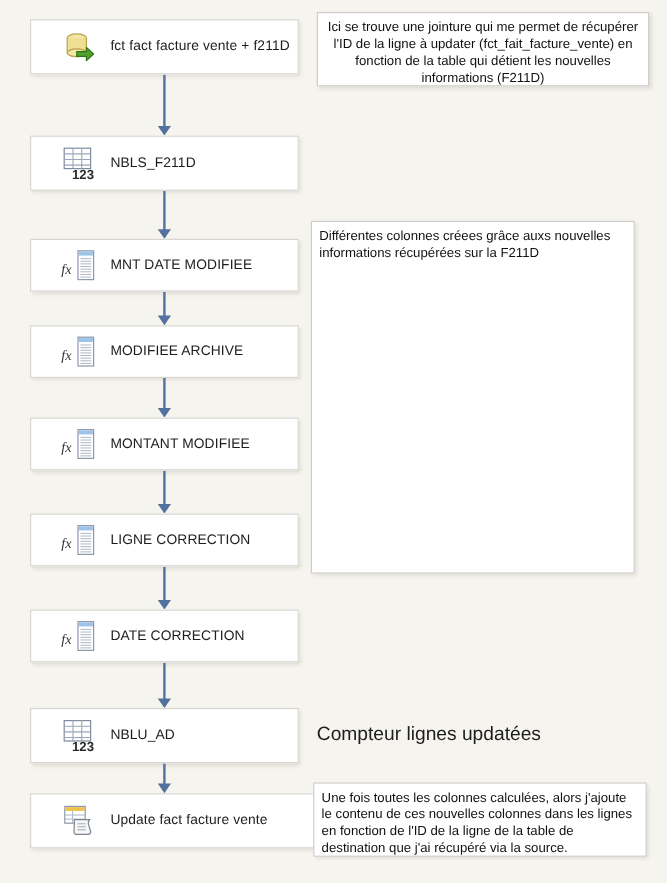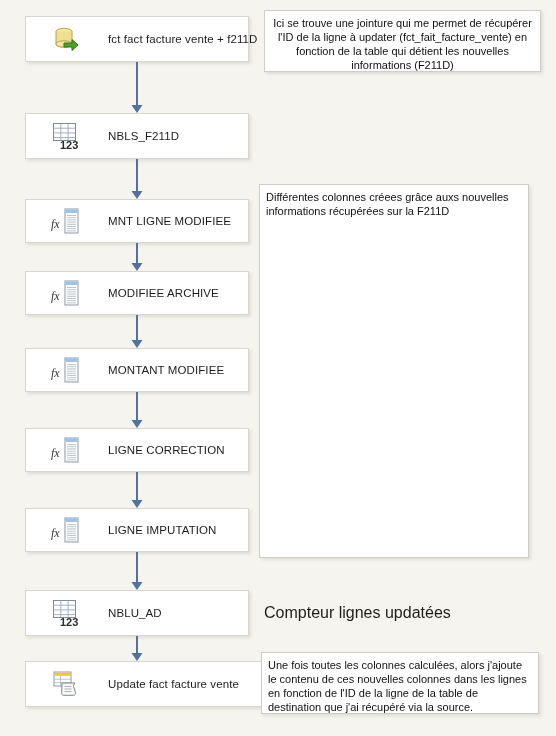--- a/index.html
+++ b/index.html
@@ -31,21 +31,21 @@
     display: flex;
     align-items: center;
     box-sizing: border-box;
     padding-left: 24px;
   }
   .node-icon {
     width: 34px;
     height: 34px;
     flex: 0 0 34px;
     position: relative;
-    margin-right: 24px;
+    margin-right: 8px;
   }
   .node-label {
     font-size: 11.5px;
     color: #1d1d1d;
     letter-spacing: 0.1px;
     white-space: nowrap;
   }
 
   
   .connector {
@@ -144,21 +144,21 @@
           <line x1="17" y1="11.5" x2="26" y2="11.5" stroke="#a9b4c4" stroke-width="0.8"></line>
           <line x1="17" y1="13.7" x2="26" y2="13.7" stroke="#a9b4c4" stroke-width="0.8"></line>
           <line x1="17" y1="15.9" x2="26" y2="15.9" stroke="#a9b4c4" stroke-width="0.8"></line>
           <line x1="17" y1="18.1" x2="26" y2="18.1" stroke="#a9b4c4" stroke-width="0.8"></line>
           <line x1="17" y1="20.3" x2="26" y2="20.3" stroke="#a9b4c4" stroke-width="0.8"></line>
           <line x1="17" y1="22.5" x2="26" y2="22.5" stroke="#a9b4c4" stroke-width="0.8"></line>
           <line x1="17" y1="24.700000000000003" x2="26" y2="24.700000000000003" stroke="#a9b4c4" stroke-width="0.8"></line>
           <line x1="17" y1="26.900000000000002" x2="26" y2="26.900000000000002" stroke="#a9b4c4" stroke-width="0.8"></line>
         </svg>
       </span>
-      <span class="node-label">MNT LIGNE MODIFIEE</span>
+      <span class="node-label">MNT DATE MODIFIEE</span>
     </div>
     <div class="node" style="left: 25px; top: 271px; width: 224px; height: 44px;">
       <span class="node-icon">
         <svg viewBox="0 0 34 34" class="icon-svg">
           <text x="1" y="24" fill="#333333" font-size="12" font-style="italic" font-family="&quot;Liberation Serif&quot;, serif">fx</text>
           <rect x="15" y="5" width="13" height="24" fill="#ffffff" stroke="#8c98ab" stroke-width="1"></rect>
           <rect x="15.6" y="5.6" width="11.8" height="3.4" fill="#9dc3e6"></rect>
           <line x1="17" y1="11.5" x2="26" y2="11.5" stroke="#a9b4c4" stroke-width="0.8"></line>
           <line x1="17" y1="13.7" x2="26" y2="13.7" stroke="#a9b4c4" stroke-width="0.8"></line>
           <line x1="17" y1="15.9" x2="26" y2="15.9" stroke="#a9b4c4" stroke-width="0.8"></line>
@@ -216,21 +216,21 @@
           <line x1="17" y1="11.5" x2="26" y2="11.5" stroke="#a9b4c4" stroke-width="0.8"></line>
           <line x1="17" y1="13.7" x2="26" y2="13.7" stroke="#a9b4c4" stroke-width="0.8"></line>
           <line x1="17" y1="15.9" x2="26" y2="15.9" stroke="#a9b4c4" stroke-width="0.8"></line>
           <line x1="17" y1="18.1" x2="26" y2="18.1" stroke="#a9b4c4" stroke-width="0.8"></line>
           <line x1="17" y1="20.3" x2="26" y2="20.3" stroke="#a9b4c4" stroke-width="0.8"></line>
           <line x1="17" y1="22.5" x2="26" y2="22.5" stroke="#a9b4c4" stroke-width="0.8"></line>
           <line x1="17" y1="24.700000000000003" x2="26" y2="24.700000000000003" stroke="#a9b4c4" stroke-width="0.8"></line>
           <line x1="17" y1="26.900000000000002" x2="26" y2="26.900000000000002" stroke="#a9b4c4" stroke-width="0.8"></line>
         </svg>
       </span>
-      <span class="node-label">LIGNE IMPUTATION</span>
+      <span class="node-label">DATE CORRECTION</span>
     </div>
     <div class="node" style="left: 25px; top: 590px; width: 224px; height: 46px;">
       <span class="node-icon">
         <svg viewBox="0 0 34 34" class="icon-svg">
           <rect x="3.5" y="4.5" width="22" height="17" fill="#ffffff" stroke="#7d8ba0" stroke-width="1"></rect>
           <line x1="3.5" y1="9.2" x2="25.5" y2="9.2" stroke="#9aa6b8" stroke-width="0.9"></line>
           <line x1="3.5" y1="13.9" x2="25.5" y2="13.9" stroke="#9aa6b8" stroke-width="0.9"></line>
           <line x1="3.5" y1="18.6" x2="25.5" y2="18.6" stroke="#9aa6b8" stroke-width="0.9"></line>
           <line x1="10.8" y1="4.5" x2="10.8" y2="21.5" stroke="#9aa6b8" stroke-width="0.9"></line>
           <line x1="18.1" y1="4.5" x2="18.1" y2="21.5" stroke="#9aa6b8" stroke-width="0.9"></line>
@@ -249,16 +249,16 @@
           <line x1="10.5" y1="8.8" x2="10.5" y2="19" stroke="#a9b4c4" stroke-width="0.8"></line>
           <path d="M12 16 h13 c-1.6 1.2 -1.6 3 -1.1 4.6 l1.6 5.1 c.4 1.3 -.6 2.6 -2 2.6 h-9.8 c-1.5 0 -2.5 -1.4 -2 -2.8 z" fill="#f7f7f4" stroke="#7b8596" stroke-width="1" stroke-linejoin="round"></path>
           <line x1="14.5" y1="19.5" x2="21.5" y2="19.5" stroke="#9aa3b2" stroke-width="0.8"></line>
           <line x1="14.5" y1="22" x2="21.5" y2="22" stroke="#9aa3b2" stroke-width="0.8"></line>
           <line x1="14.5" y1="24.5" x2="21.5" y2="24.5" stroke="#9aa3b2" stroke-width="0.8"></line>
         </svg>
       </span>
       <span class="node-label">Update fact facture vente</span>
     </div>
     <div class="annotation centered" style="left: 264px; top: 10px; width: 277px; height: 62px;">Ici se trouve une jointure qui me permet de récupérer l'ID de la ligne à updater (fct_fait_facture_vente) en fonction de la table qui détient les nouvelles informations (F211D)</div>
-    <div class="annotation" style="left: 259px; top: 184px; width: 270px; height: 374px;">Différentes colonnes créees grâce auxs nouvelles informations récupérées sur la F211D</div>
+    <div class="annotation" style="left: 259px; top: 184px; width: 270px; height: 294px;">Différentes colonnes créees grâce auxs nouvelles informations récupérées sur la F211D</div>
     <div class="annotation" style="left: 261px; top: 652px; width: 278px; height: 62px;">Une fois toutes les colonnes calculées, alors j'ajoute le contenu de ces nouvelles colonnes dans les lignes en fonction de l'ID de la ligne de la table de destination que j'ai récupéré via la source.</div>
     <div class="plain-text" style="left: 264px; top: 604px;">Compteur lignes updatées</div>
   </div>
 
 </body></html>

